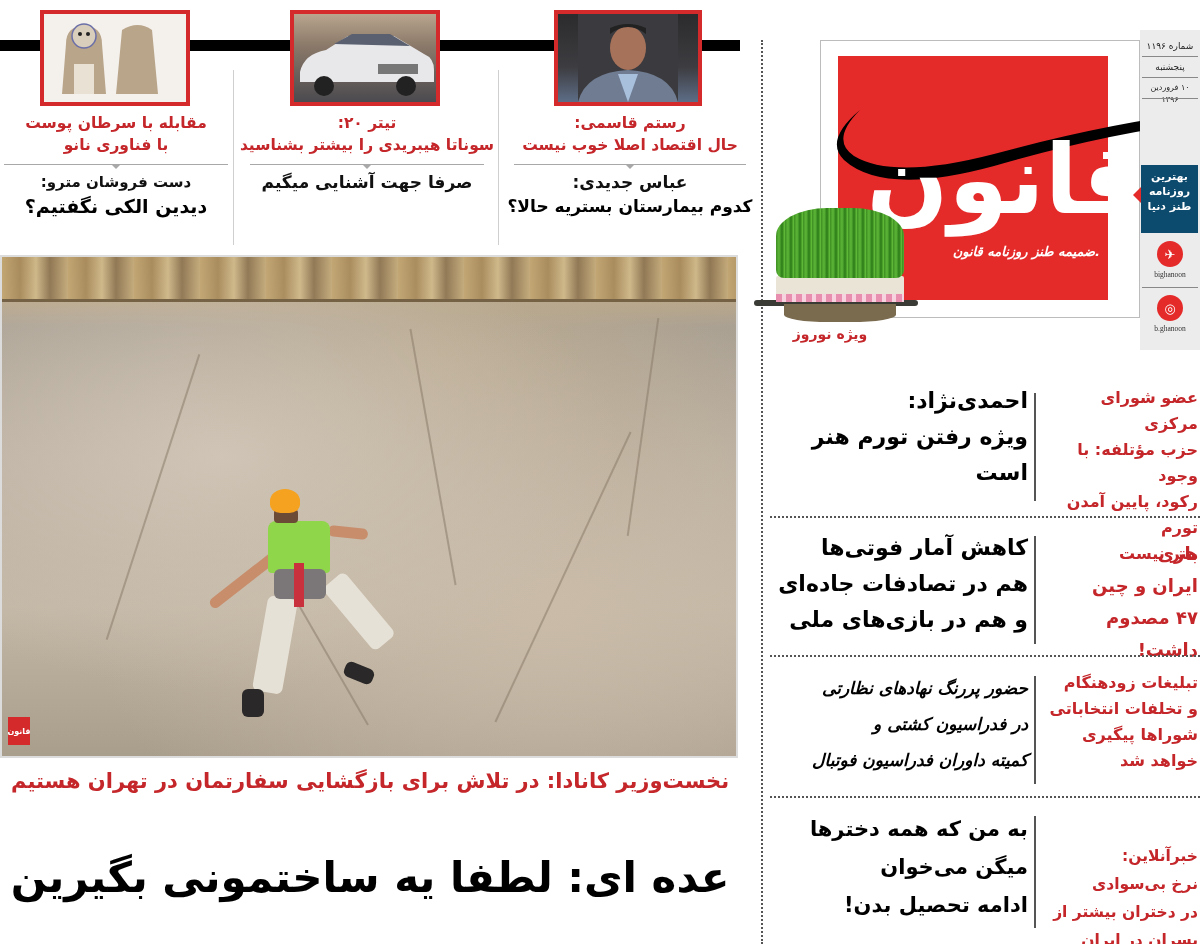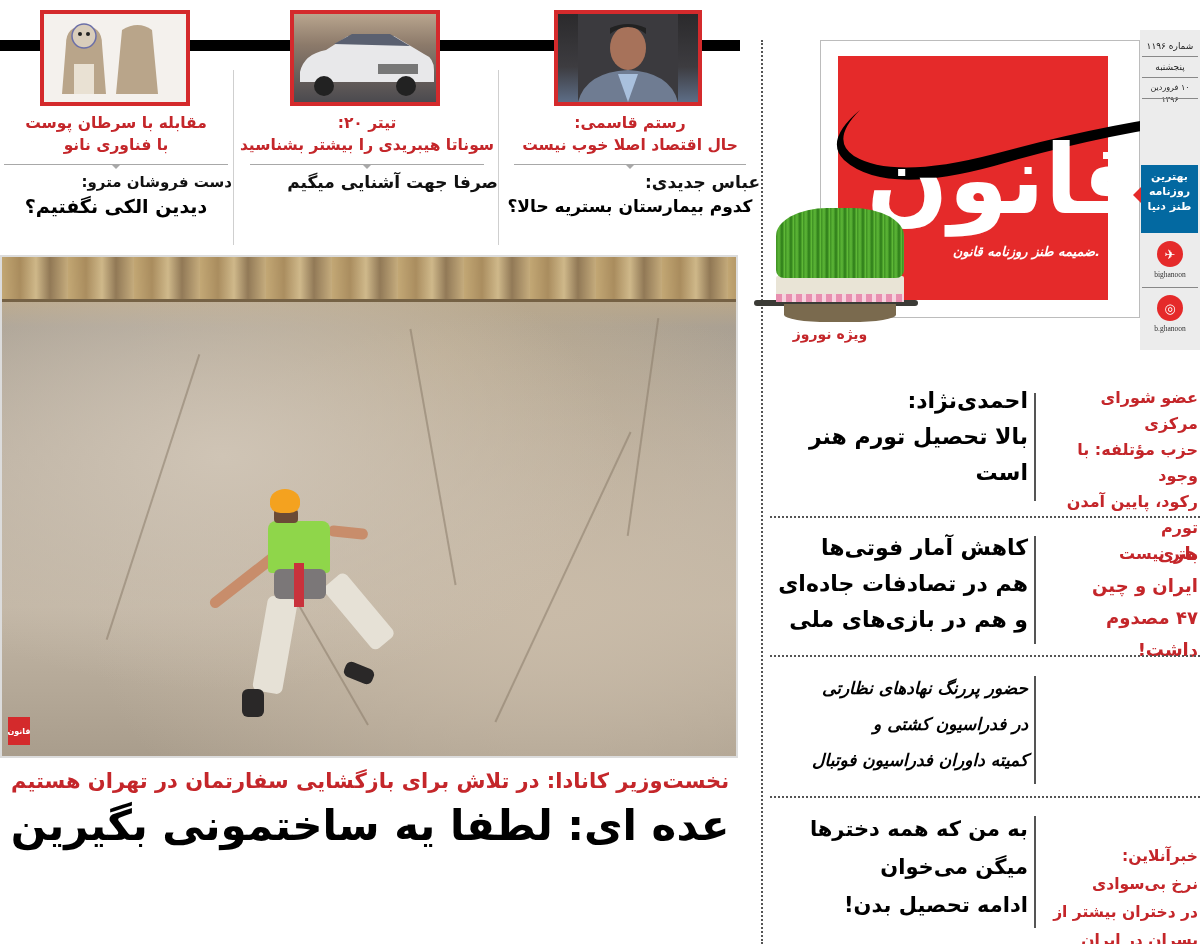--- a/index.html
+++ b/index.html
@@ -24,21 +24,21 @@
 
     .v-sep { width: 1px; background: #cfcfcf; }
 
     .teaser-kicker { color: #c4262a; font-weight: bold; font-size: 15.5px; line-height: 22px; }
     .teaser-sep { height: 1px; background: #a8a8a8; position: relative; }
     .teaser-sep::after {
       content: ""; position: absolute; left: 50%; top: 0; margin-left: -5px;
       border-left: 5px solid transparent; border-right: 5px solid transparent;
       border-top: 5px solid #a8a8a8;
     }
-    .teaser-sub { color: #111; font-weight: bold; font-size: 16px; line-height: 22px; text-align: right; }
+    .teaser-sub { color: #111; font-weight: bold; font-size: 16px; line-height: 22px; }
     .teaser-main { color: #000; font-weight: bold; font-size: 19px; line-height: 26px; }
 
     
     #photo {
       left: 0; top: 255px; width: 738px; height: 503px; overflow: hidden;
       border: 2px solid #dcdcdc;
       background:
         radial-gradient(ellipse at 30% 40%, #cfc4b5 0%, transparent 55%),
         radial-gradient(ellipse at 75% 70%, #c9bba8 0%, transparent 60%),
         radial-gradient(ellipse at 60% 20%, #b9a98f 0%, transparent 50%),
@@ -62,21 +62,21 @@
     .cl-arm-r { position: absolute; left: 146px; top: 38px; width: 40px; height: 11px; background: #c88d6b; transform: rotate(6deg); border-radius: 6px; }
     .cl-leg-l { position: absolute; left: 78px; top: 108px; width: 30px; height: 96px; background: #e6e1d6; transform: rotate(10deg); border-radius: 6px; }
     .cl-leg-r { position: absolute; left: 140px; top: 100px; width: 28px; height: 82px; background: #e6e1d6; transform: rotate(-40deg); transform-origin: top left; border-radius: 6px; }
     .cl-shoe-l { position: absolute; left: 60px; top: 200px; width: 22px; height: 28px; background: #2a2828; border-radius: 6px; }
     .cl-shoe-r { position: absolute; left: 162px; top: 176px; width: 30px; height: 16px; background: #2a2828; border-radius: 6px; transform: rotate(22deg); }
 
     #photo-logo { position: absolute; left: 6px; top: 460px; width: 22px; height: 28px; background: #d42a2c; color: #fff; font-size: 8px; font-weight: bold; display: flex; align-items: center; justify-content: center; direction: rtl; }
 
     
     #main-kicker { left: 0; top: 766px; width: 740px; color: #c4262a; font-weight: bold; font-size: 21px; line-height: 30px; }
-    #main-headline { left: 0; top: 796px; width: 740px; color: #000; font-weight: 900; font-size: 42px; line-height: 60px; letter-spacing: -0.5px; }
+    #main-headline { left: 0; top: 848px; width: 740px; color: #000; font-weight: 900; font-size: 42px; line-height: 60px; letter-spacing: -0.5px; }
 
     
     #col-dots { left: 761px; top: 40px; width: 0; height: 904px; border-left: 2px dotted #555; }
 
     
     #masthead-frame { left: 820px; top: 40px; width: 320px; height: 278px; border: 1px solid #bcbcbc; background: #fff; }
     #masthead-red { left: 838px; top: 56px; width: 270px; height: 244px; background: #e52a2a; }
     #masthead-logo { left: 840px; top: 80px; width: 330px; height: 200px; color: #fff; font-size: 96px; font-weight: bold; line-height: 200px; text-align: center; direction: rtl; }
     #masthead-swoosh { left: 830px; top: 110px; width: 370px; height: 90px; }
     #masthead-tagline { left: 880px; top: 242px; width: 220px; color: #fff; font-size: 13px; font-weight: bold; font-style: italic; line-height: 20px; text-align: right; direction: rtl; }
@@ -88,21 +88,21 @@
     .sab-pot { position: absolute; left: 28px; top: 68px; width: 128px; height: 24px; background: #e9e4d6; border-radius: 2px; }
     .sab-flowers { position: absolute; left: 28px; top: 86px; width: 128px; height: 8px; background: repeating-linear-gradient(90deg,#e88fb0 0 6px,#f6d3de 6px 10px); }
     .sab-plate { position: absolute; left: 6px; top: 92px; width: 164px; height: 6px; background: #3b3b36; border-radius: 3px; }
     .sab-base { position: absolute; left: 36px; top: 96px; width: 112px; height: 18px; background: #7a6a4e; border-radius: 0 0 40% 40%; }
     #nowruz-label { left: 760px; top: 326px; width: 140px; color: #c4262a; font-weight: bold; font-size: 14px; text-align: center; direction: rtl; }
 
     
     #info-strip { left: 1140px; top: 30px; width: 60px; height: 320px; background: #ececec; }
     .info-line { position: absolute; left: 1142px; width: 56px; font-size: 9px; color: #222; text-align: center; direction: rtl; line-height: 12px; }
     .info-rule { position: absolute; left: 1142px; width: 56px; height: 1px; background: #888; }
-    #best-badge { left: 1141px; top: 165px; width: 57px; height: 68px; background: #0369a1; color: #fff; font-size: 11px; font-weight: bold; line-height: 15px; text-align: center; direction: rtl; padding-top: 4px; }
+    #best-badge { left: 1141px; top: 165px; width: 57px; height: 68px; background: #0c4a6e; color: #fff; font-size: 11px; font-weight: bold; line-height: 15px; text-align: center; direction: rtl; padding-top: 4px; }
     #best-badge::before { content: ""; position: absolute; left: -8px; top: 22px; border-top: 8px solid transparent; border-bottom: 8px solid transparent; border-right: 8px solid #e52a2a; }
     .social-icon { position: absolute; left: 1157px; width: 26px; height: 26px; border-radius: 50%; background: #e52a2a; color: #fff; font-size: 13px; display: flex; align-items: center; justify-content: center; }
     .social-handle { position: absolute; left: 1142px; width: 56px; font-size: 7.5px; color: #333; text-align: center; font-family: Liberation Serif, serif; }
 
     
     .story { position: absolute; left: 770px; width: 430px; }
     .story-headline { position: absolute; right: 172px; width: 255px; color: #000; font-weight: 900; font-size: 22px; line-height: 36px; text-align: right; direction: rtl; }
     .story-vline { position: absolute; left: 264px; width: 2px; background: #555; }
     .story-side { position: absolute; left: 272px; width: 156px; color: #c4262a; font-weight: bold; font-size: 16px; line-height: 26px; text-align: right; direction: rtl; }
     .story-dots { position: absolute; left: 0; width: 430px; height: 0; border-top: 2px dotted #555; }
@@ -226,21 +226,21 @@
 <div class="abs" id="best-badge">بهترین روزنامه طنز دنیا</div>
 <div class="social-icon" style="top:241px;">✈</div>
 <div class="social-handle" style="top:270px;">bighanoon</div>
 <div class="info-rule" style="top:287px;"></div>
 <div class="social-icon" style="top:295px;">◎</div>
 <div class="social-handle" style="top:324px;">b.ghanoon</div>
 
 <div class="story" style="top:383px; height:130px;">
   <div class="story-headline" style="top:0;">
     <div>احمدی‌نژاد:</div>
-    <div>بالا تحصیل تورم هنر است</div>
+    <div>ویژه رفتن تورم هنر است</div>
   </div>
   <div class="story-vline" style="top:10px; height:108px;"></div>
   <div class="story-side" style="top:2px;">
     <div>عضو شورای مرکزی</div>
     <div>حزب مؤتلفه: با وجود</div>
     <div>رکود، پایین آمدن تورم</div>
     <div>هنر نیست</div>
   </div>
 </div>
 <div class="abs story-dots" style="left:770px; top:516px;"></div>
@@ -260,20 +260,26 @@
 </div>
 <div class="abs story-dots" style="left:770px; top:655px;"></div>
 
 <div class="story" style="top:670px; height:120px;">
   <div class="story-headline" style="top:0; font-size:17px; line-height:36px;font-style:italic;">
     <div>حضور پررنگ نهادهای نظارتی</div>
     <div>در فدراسیون کشتی و</div>
     <div>کمیته داوران فدراسیون فوتبال</div>
   </div>
   <div class="story-vline" style="top:6px; height:108px;"></div>
+  <div class="story-side" style="top:0;">
+    <div>تبلیغات زودهنگام</div>
+    <div>و تخلفات انتخاباتی</div>
+    <div>شوراها پیگیری</div>
+    <div>خواهد شد</div>
+  </div>
 </div>
 <div class="abs story-dots" style="left:770px; top:796px;"></div>
 
 <div class="story" style="top:810px; height:130px;">
   <div class="story-headline" style="top:0; font-size:21px; line-height:38px;">
     <div>به من که همه دخترها</div>
     <div>میگن می‌خوان</div>
     <div>ادامه تحصیل بدن!</div>
   </div>
   <div class="story-vline" style="top:6px; height:112px;"></div>

